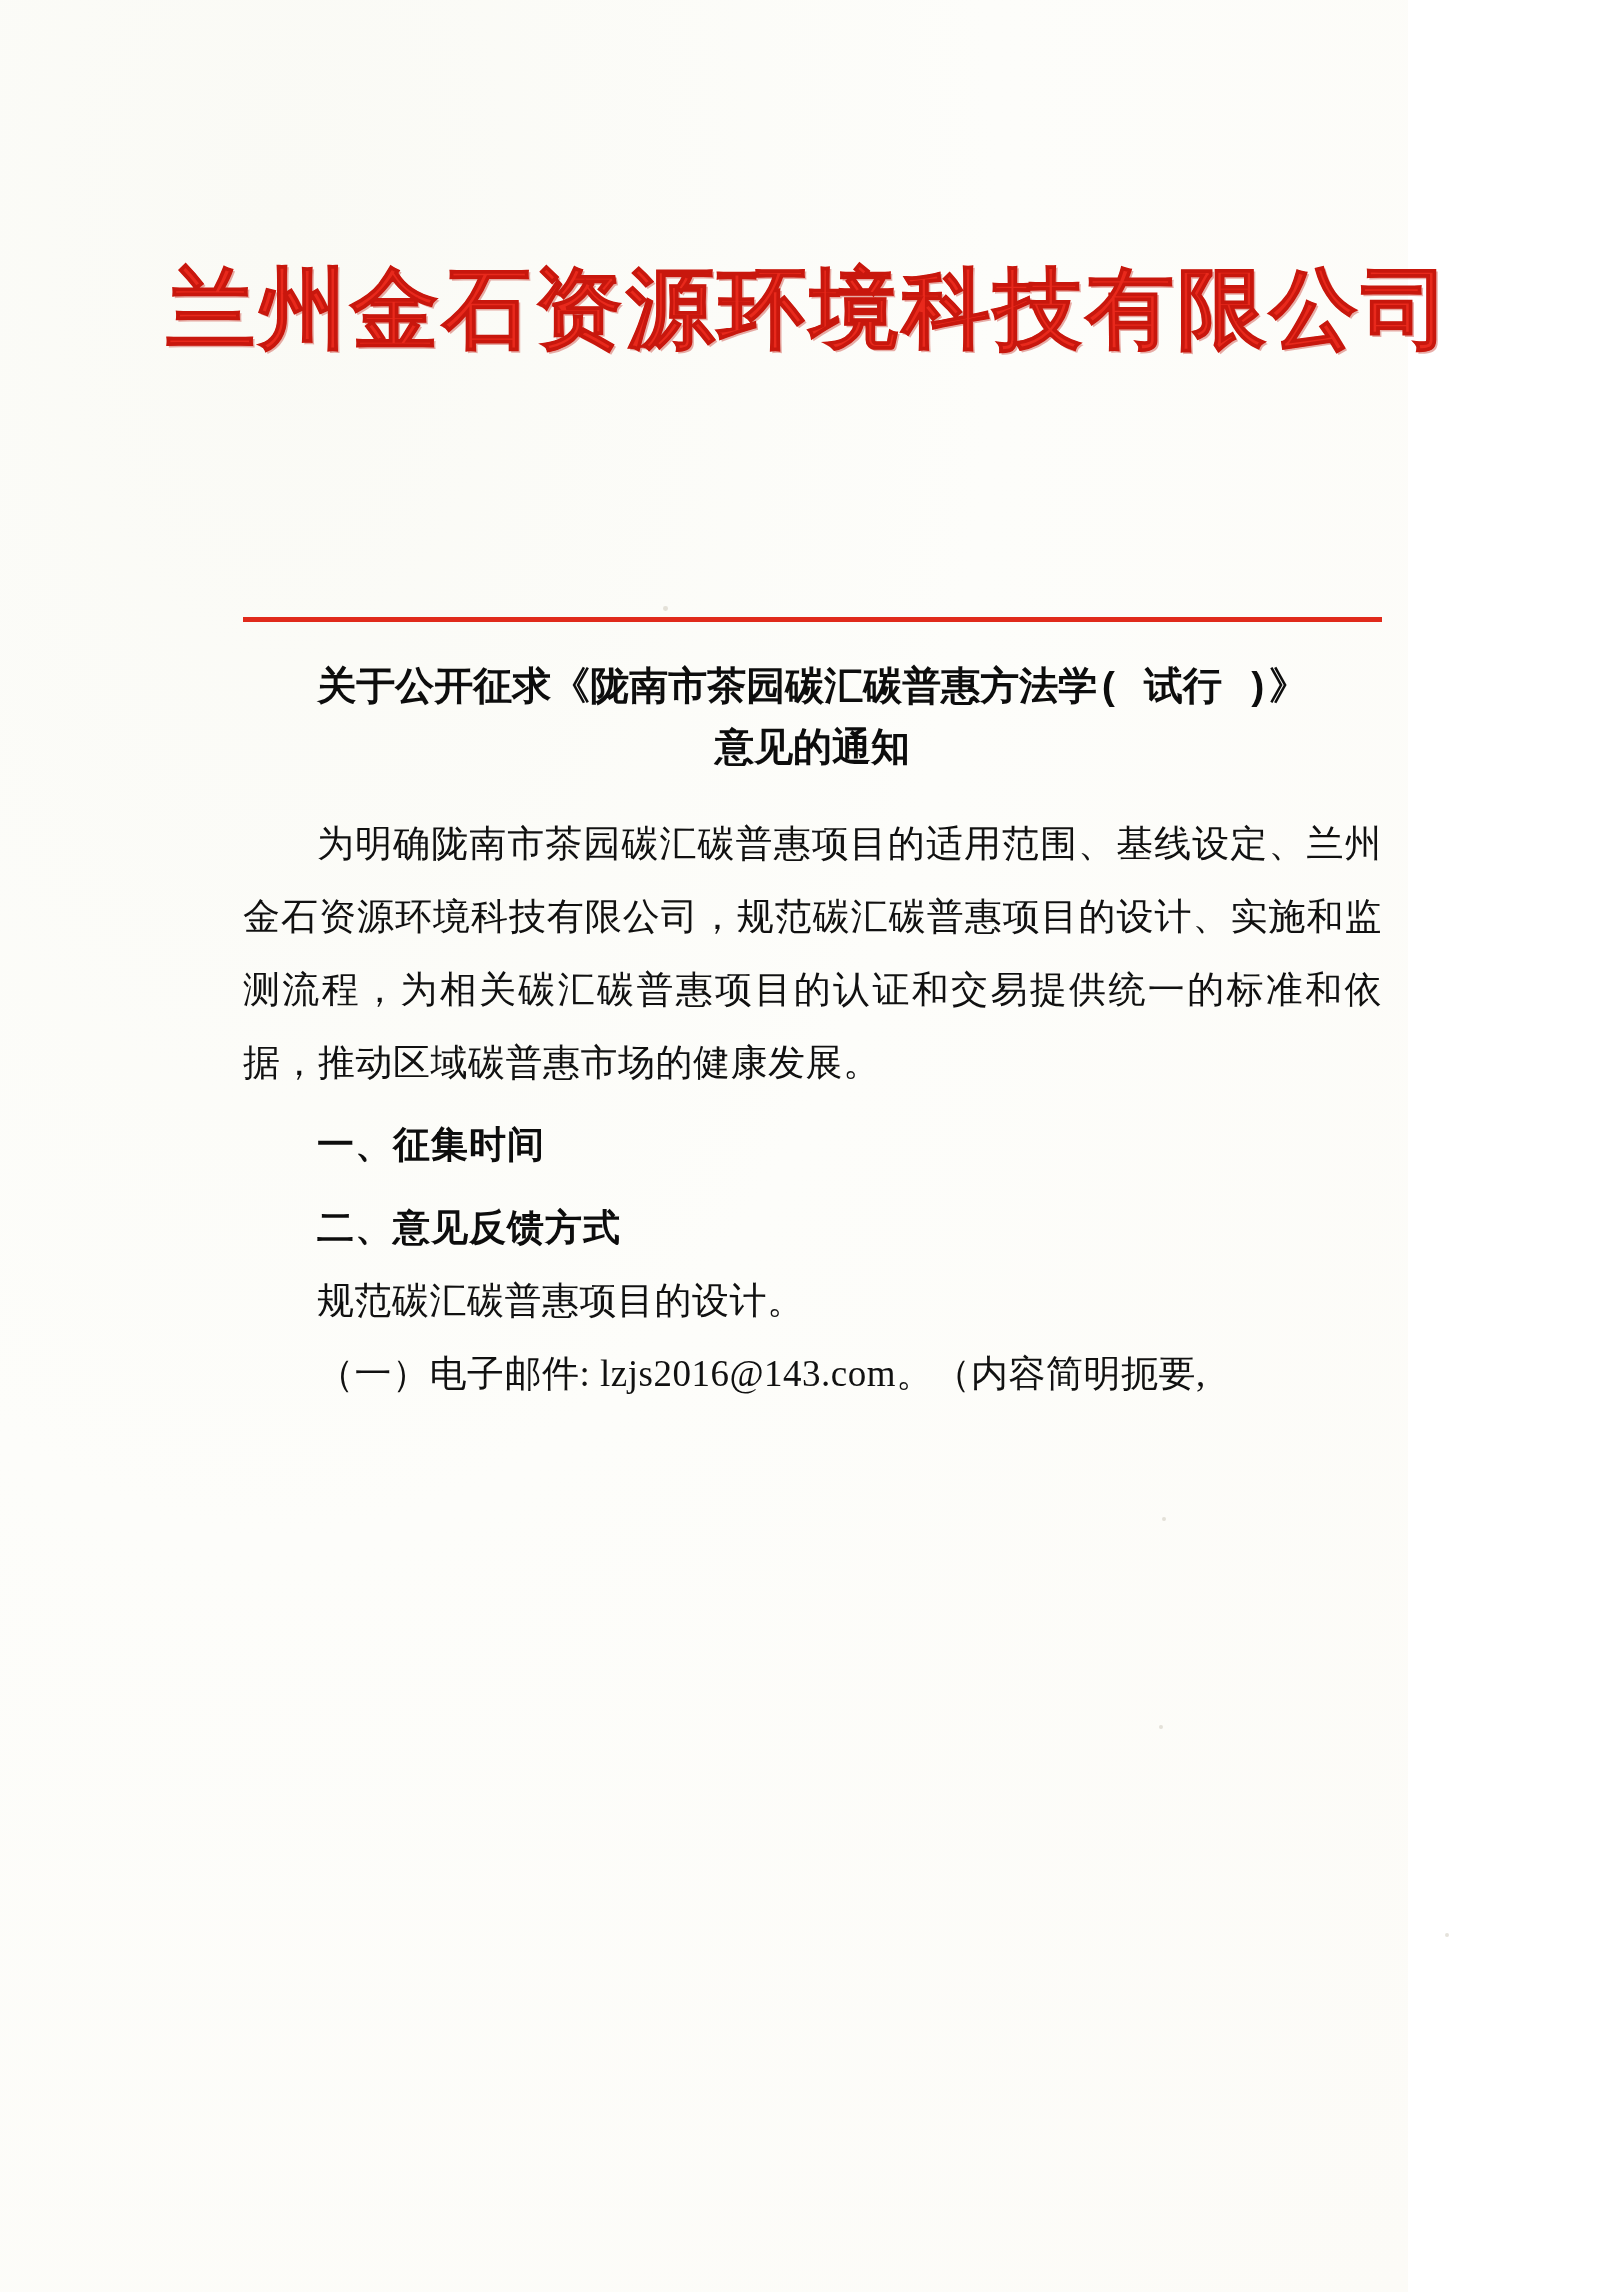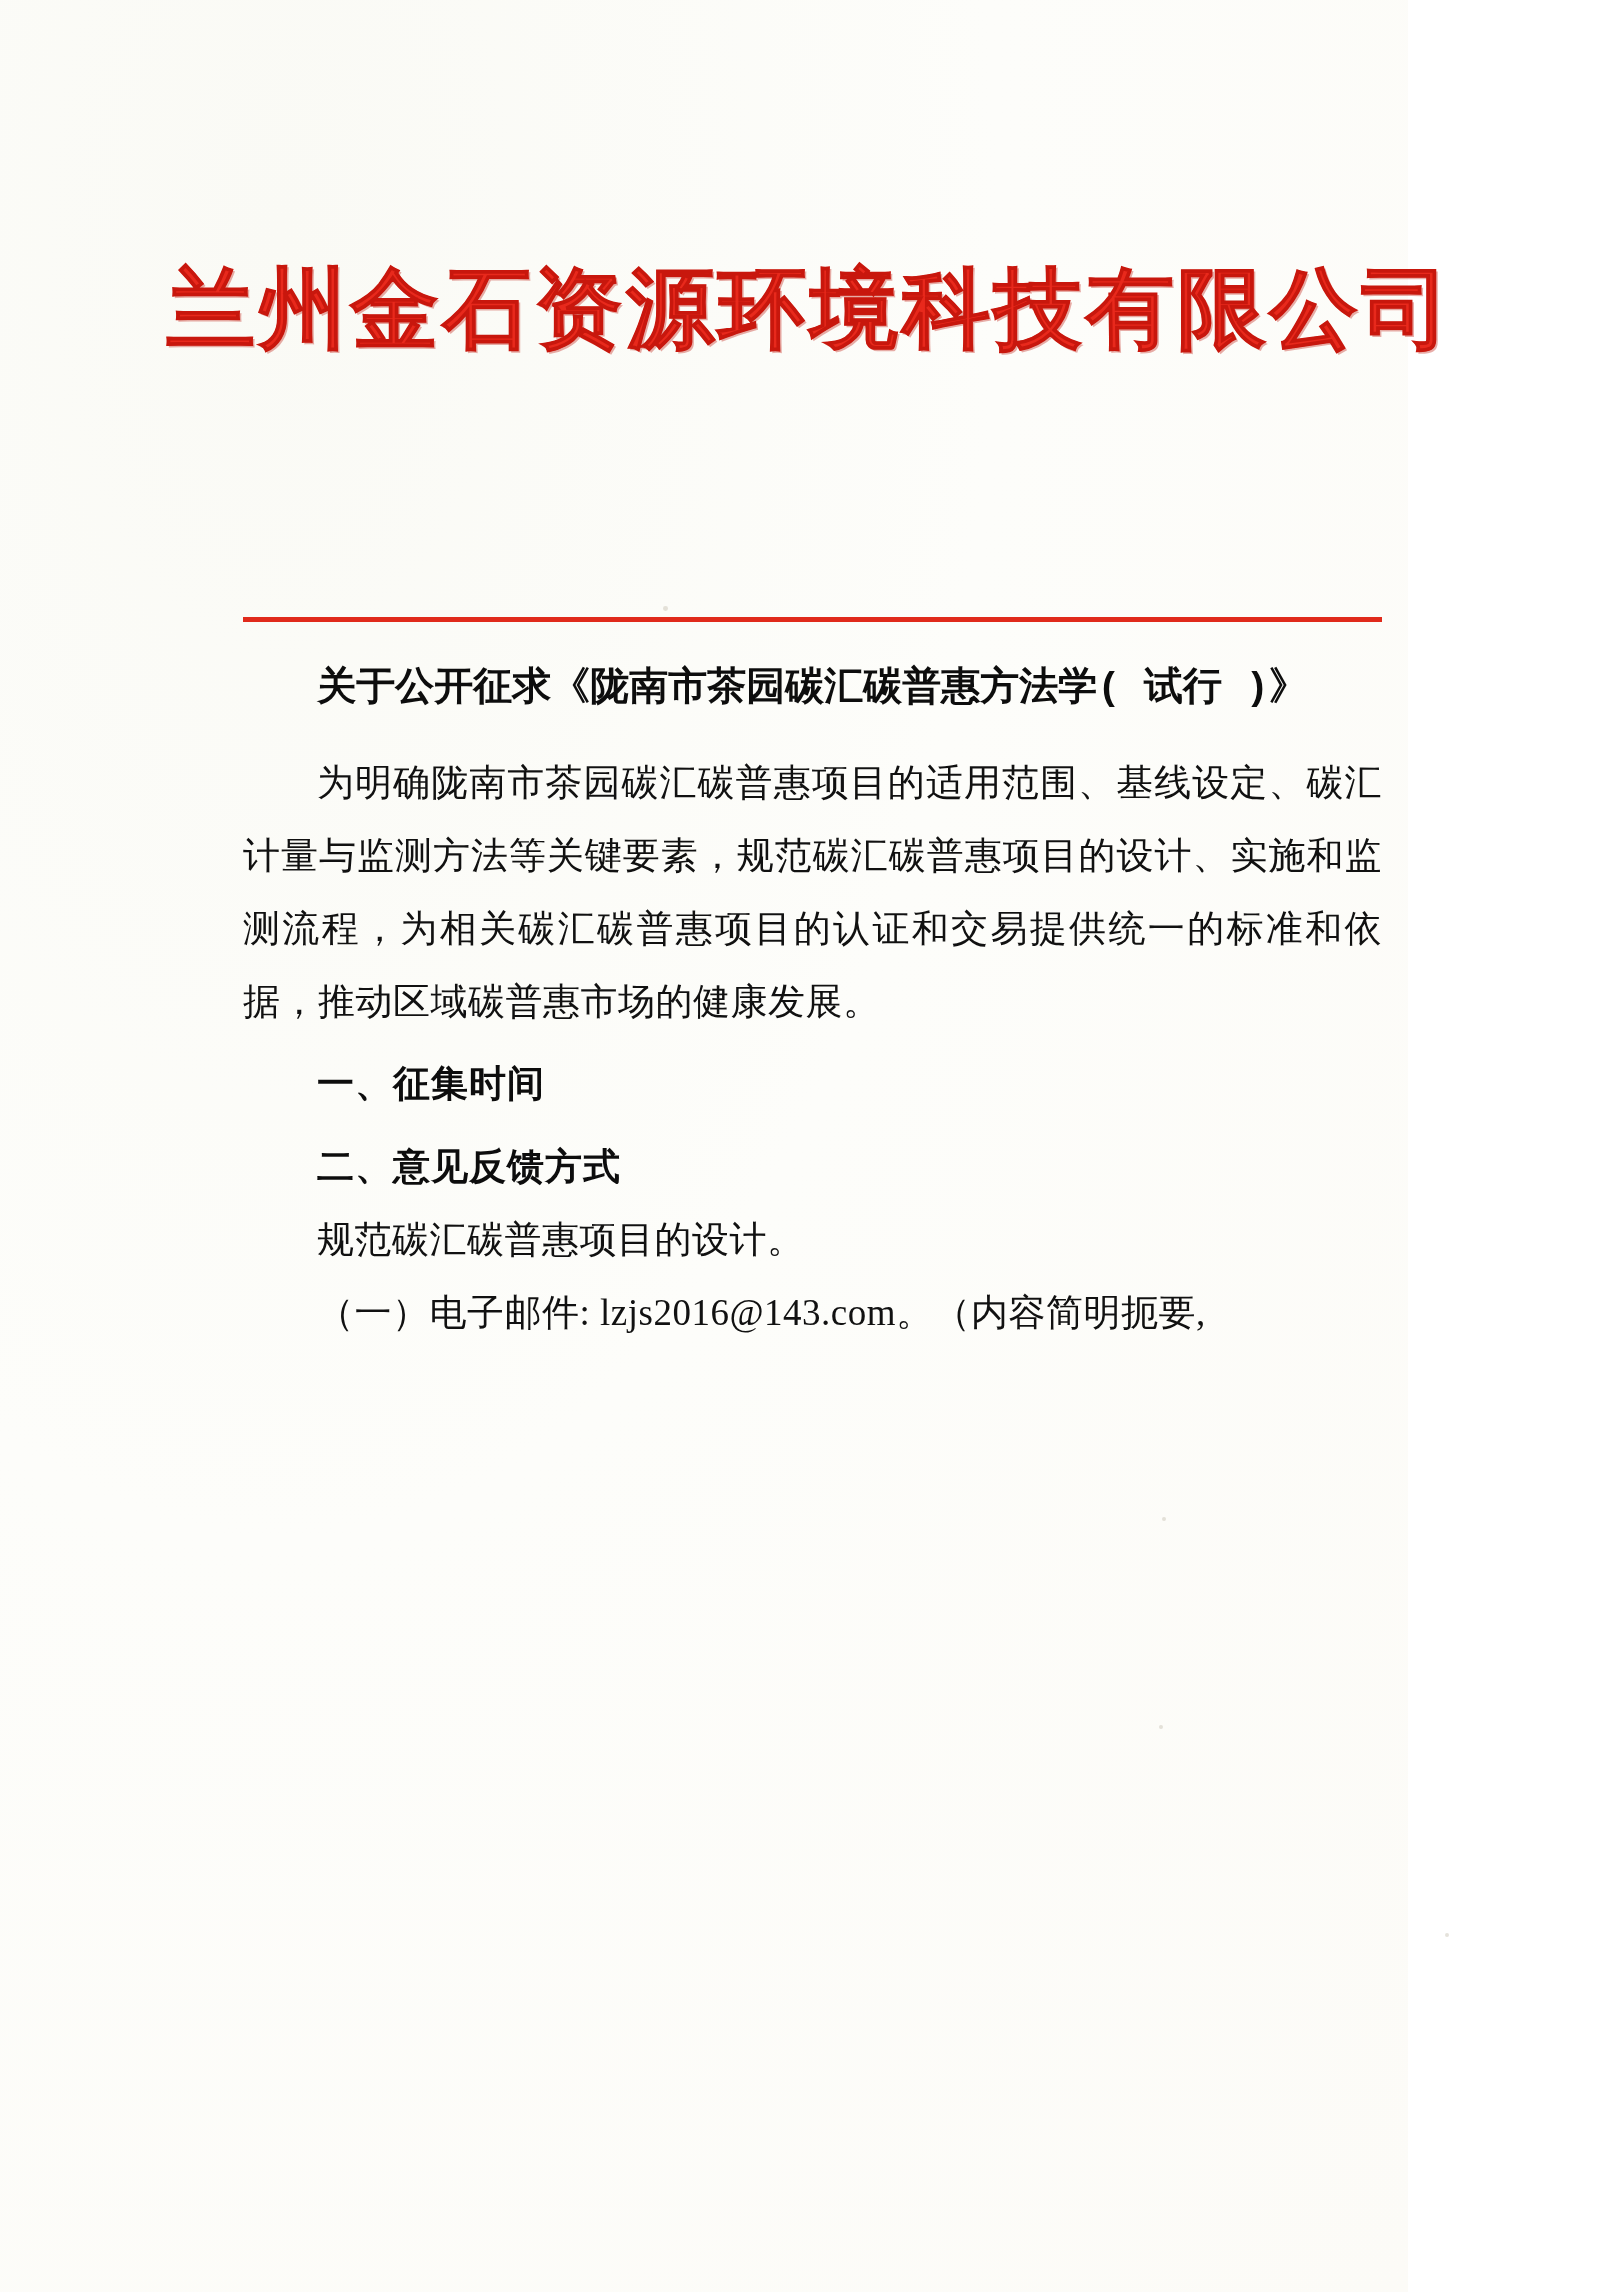--- a/index.html
+++ b/index.html
@@ -119,23 +119,24 @@
   <div class="paper-tint"></div>
 
   <div class="letterhead">兰州金石资源环境科技有限公司</div>
 
   <div class="rule"></div>
 
   <div class="doc-body">
 
     <div class="doc-title">
       <span>关于公开征求《陇南市茶园碳汇碳普惠方法学( 试行 )》</span>
+      <span class="line2">意见的通知</span>
     </div>
 
-    <p class="para indent first">为明确陇南市茶园碳汇碳普惠项目的适用范围、基线设定、碳汇计量与监测方法等关键要素，规范碳汇碳普惠项目的设计、实施和监测流程，为相关碳汇碳普惠项目的认证和交易提供统一的标准和依据，推动区域碳普惠市场的健康发展。</p>
+    <p class="para indent first">为明确陇南市茶园碳汇碳普惠项目的适用范围、基线设定、兰州金石资源环境科技有限公司，规范碳汇碳普惠项目的设计、实施和监测流程，为相关碳汇碳普惠项目的认证和交易提供统一的标准和依据，推动区域碳普惠市场的健康发展。</p>
 
 
     <h2 class="heading">一、征集时间</h2>
 
 
     <h2 class="heading">二、意见反馈方式</h2>
 
     <p class="para indent">规范碳汇碳普惠项目的设计。</p>
 
     <p class="para indent">（一）电子邮件: lzjs2016@143.com。（内容简明扼要,</p>

